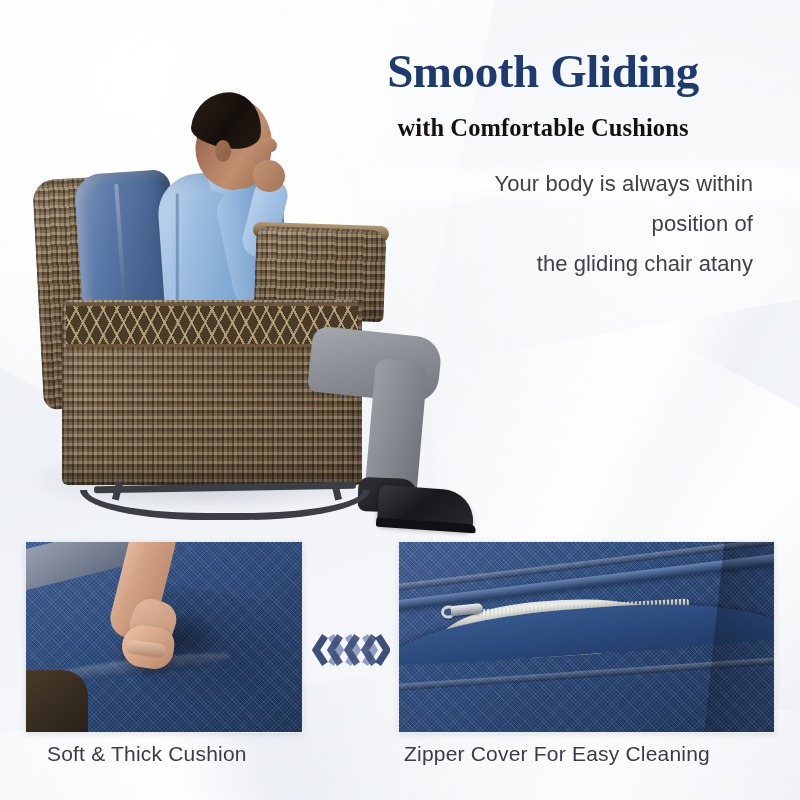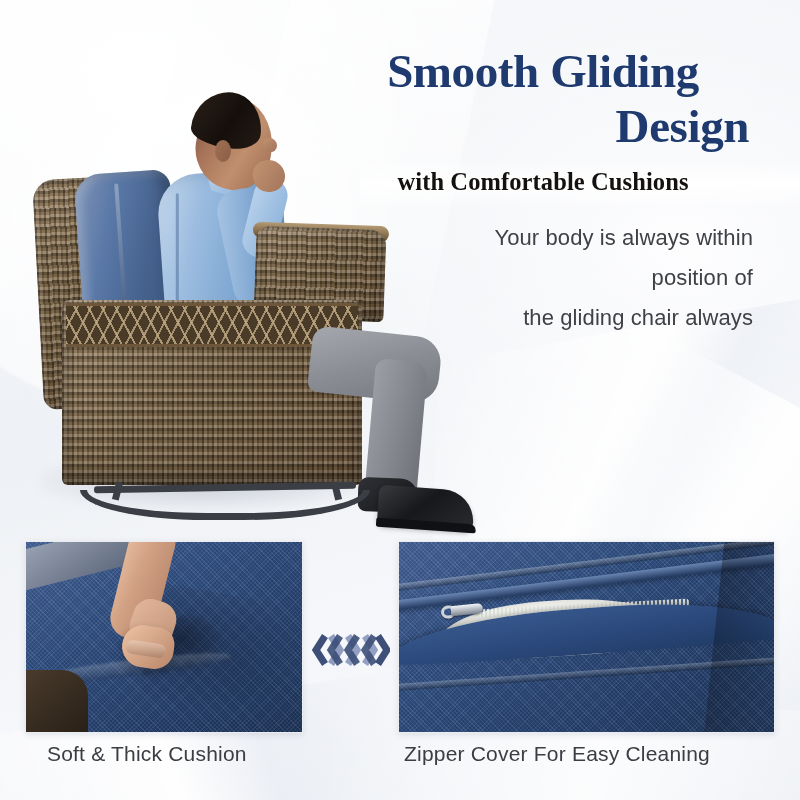--- a/index.html
+++ b/index.html
@@ -531,27 +531,26 @@
       <div class="glider-rail"></div>
       <div class="glider-cross"></div>
       <div class="glider-link-l"></div>
       <div class="glider-link-r"></div>
     </div>
   </div>
 
   <div class="copy">
     <h1 class="headline" style="color: rgb(30, 58, 110);">
       <span class="l1">Smooth Gliding</span>
-      <span class="l2">Design</span>
     </h1>
     <h2 class="subhead" style="color: rgb(20, 17, 15); margin-top: 15px;">with Comfortable Cushions</h2>
     <p class="bodycopy" style="color: rgb(63, 65, 70);">
       <span>Your body is always within</span>
       <span>position of</span>
-      <span>the gliding chair always</span>
+      <span>the gliding chair atany</span>
     </p>
   </div>
 
   <div class="panel panel-left">
     <div class="fabric"></div>
     <div class="lp-cushion-edge"></div>
     <div class="lp-crease2"></div>
     <div class="lp-crease1"></div>
     <div class="lp-dent"></div>
     <div class="lp-dark-corner"></div>

